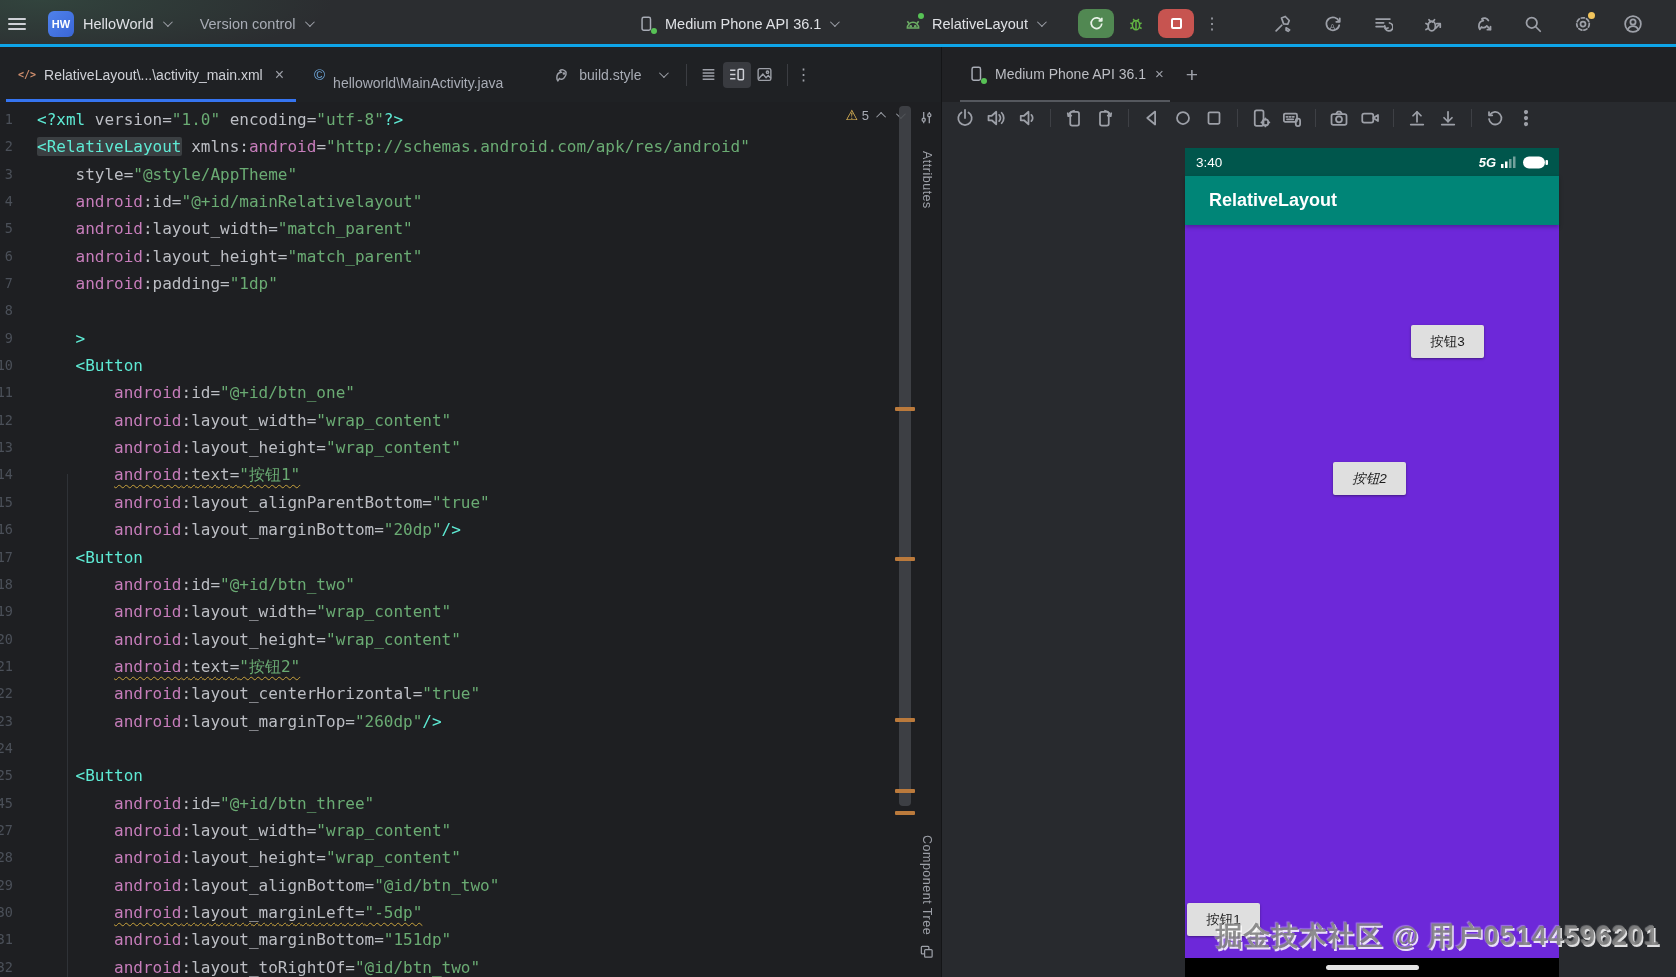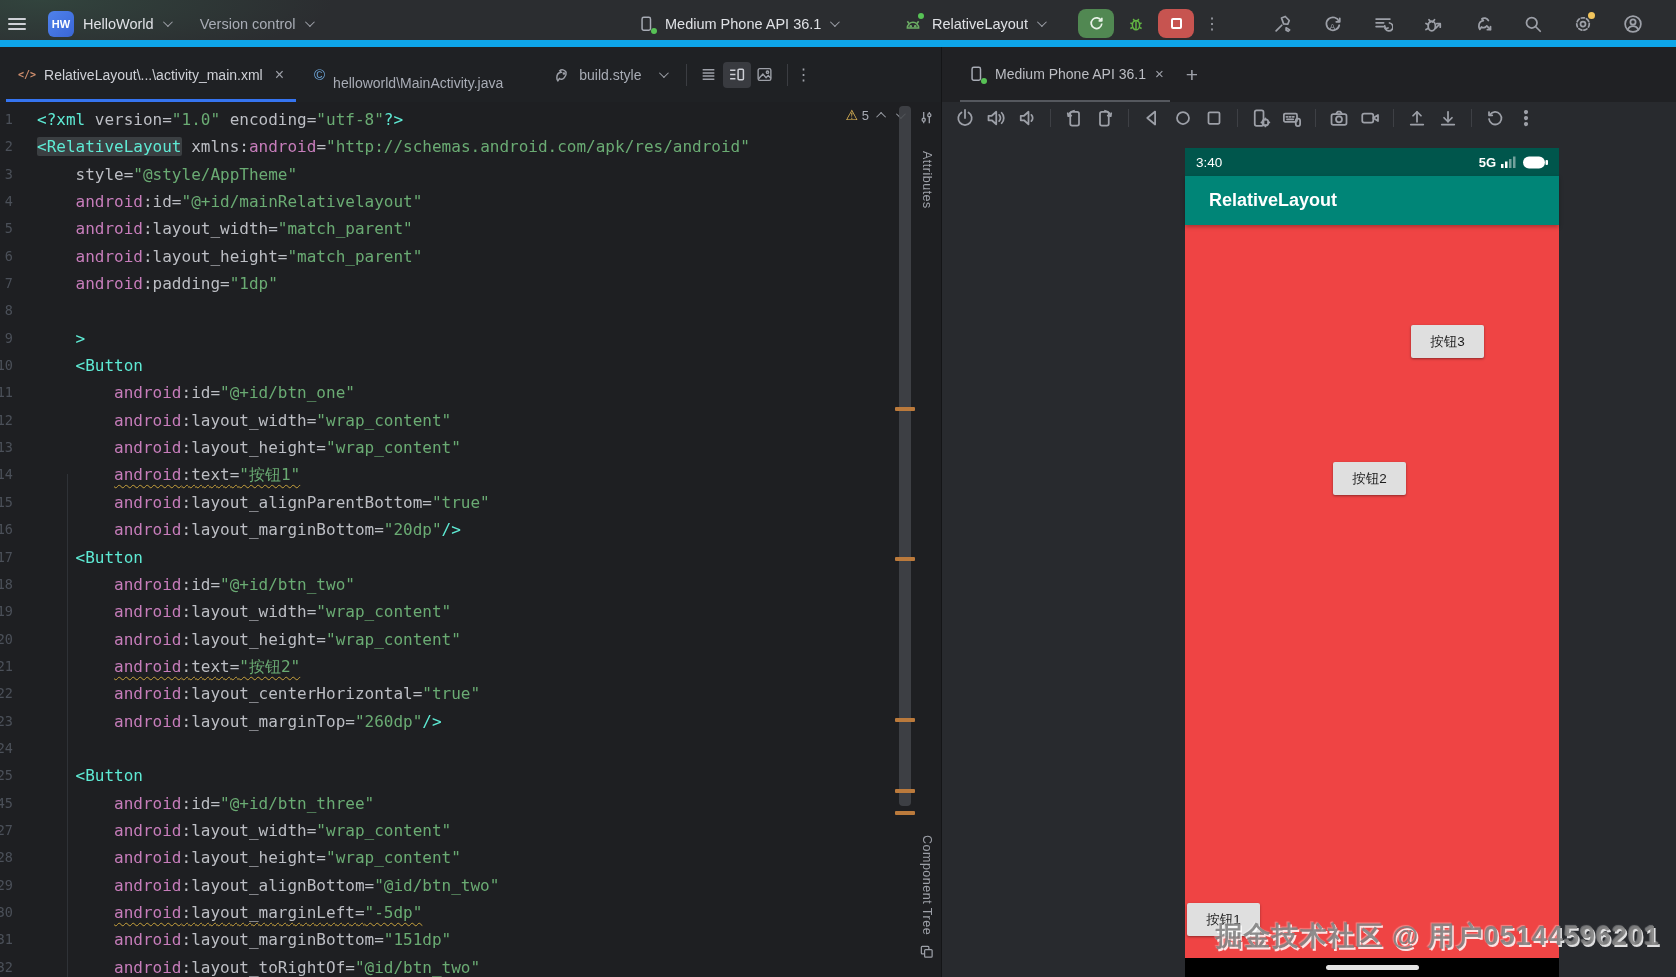--- a/index.html
+++ b/index.html
@@ -1,21 +1,21 @@
 <!DOCTYPE html>
 <html><head>
 <meta charset="utf-8">
 <style>
   * { margin:0; padding:0; box-sizing:border-box; }
   html,body { width:1676px; height:977px; overflow:hidden; background:#1E1F22;
               font-family:"Liberation Sans", sans-serif; }
   #app { position:relative; width:1676px; height:977px; }
 
   
-  #toolbar { position:relative; height:47px; background:#2B2D30; border-bottom:7px solid #0ea5e9; }
+  #toolbar { position:relative; height:47px; background:#2B2D30; border-bottom:3px solid #0ea5e9; }
   #toolbar::before { content:""; position:absolute; inset:0;
       background:radial-gradient(420px 90px at 40px 0, rgba(68,126,96,.28), rgba(68,126,96,0) 70%); }
   .tb-left { position:absolute; left:0; top:0; height:47px; display:flex; align-items:center; }
   .burger { width:18px; height:12px; margin-left:8px; display:flex; flex-direction:column; justify-content:space-between; }
   .burger i { height:2px; background:#CED0D6; border-radius:1px; }
   .hw-badge { width:26px; height:26px; margin-left:22px; border-radius:6px;
       background:linear-gradient(135deg,#4F82EC,#3A66D6); color:#fff; font-size:11px; font-weight:bold;
       display:flex; align-items:center; justify-content:center; }
   .tb-label { color:#DFE1E5; font-size:14.5px; margin-left:9px; }
   .tb-label.dim { color:#A8ACB5; margin-left:30px; }
@@ -83,28 +83,28 @@
   .tabrow.panel { background:#202124; padding-left:18px; }
   .ptab { height:55px; display:flex; align-items:center; gap:9px; color:#BCBEC4; font-size:14px; padding:0 6px; border-bottom:2px solid #55585E; }
   .plus { color:#9DA0A8; font-size:21px; margin-left:16px; }
   .emu-bar { height:32px; display:flex; align-items:center; gap:9px; padding-left:12px; background:#282A2E; flex-shrink:0; }
   .emu-bar .vsep { height:18px; background:#3E4045; margin:0 3px; }
   #panel-content { position:relative; flex:1; background:#282A2E; }
 
   
   #phone { position:absolute; left:243px; top:14px; width:374px; height:829px; display:flex; flex-direction:column; }
   #statusbar { height:28px; background:#00564C; color:#fff; display:flex; align-items:center; padding:12px 11px; font-size:13.5px; }
-  #statusbar .right { margin-left:auto; display:flex; align-items:center; gap:5px; font-weight:bold; font-size:13px; }
+  #statusbar .right { margin-left:auto; display:flex; align-items:center; gap:5px; font-weight:bold; font-size:13px;font-style:italic; }
   #appbar { height:49px; background:#008577; color:#fff; display:flex; align-items:center; padding-left:24px;
             font-size:18px; font-weight:bold; box-shadow:0 2px 4px rgba(0,0,0,.28); position:relative; z-index:2; }
-  #screen { position:relative; flex:1; background:#ef4444; }
+  #screen { position:relative; flex:1; background:#6d28d9; }
   .abtn { position:absolute; width:73px; height:33px; background:#DFDFDF; border-radius:2px;
           box-shadow:0 1px 2.5px rgba(0,0,0,.4); display:flex; align-items:center; justify-content:center;
           font-size:13.5px; color:#1d1d1d; }
-  #btn3 { left:226px; top:100px; } #btn2 { left:148px; top:237px; } #btn1 { left:2px; top:678px; }
+  #btn3 { left:226px; top:100px; } #btn2 { left:148px; top:237px;font-style:italic; } #btn1 { left:2px; top:678px; }
   #navbar { height:19px; background:#000; position:relative; }
   #gesture-pill { position:absolute; left:141px; top:7px; width:93px; height:5px; border-radius:3px; background:#E3E3E3; }
 
   
   #watermark { position:absolute; right:16px; top:918px; z-index:50; font-size:27px; font-weight:bold;
       color:rgba(128,128,128,.88); text-shadow:1.5px 1.5px 0 rgba(255,255,255,.85), -1px -1px 1px rgba(255,255,255,.35);
       letter-spacing:1px; white-space:nowrap; }
 </style>
 </head>
 <body>

